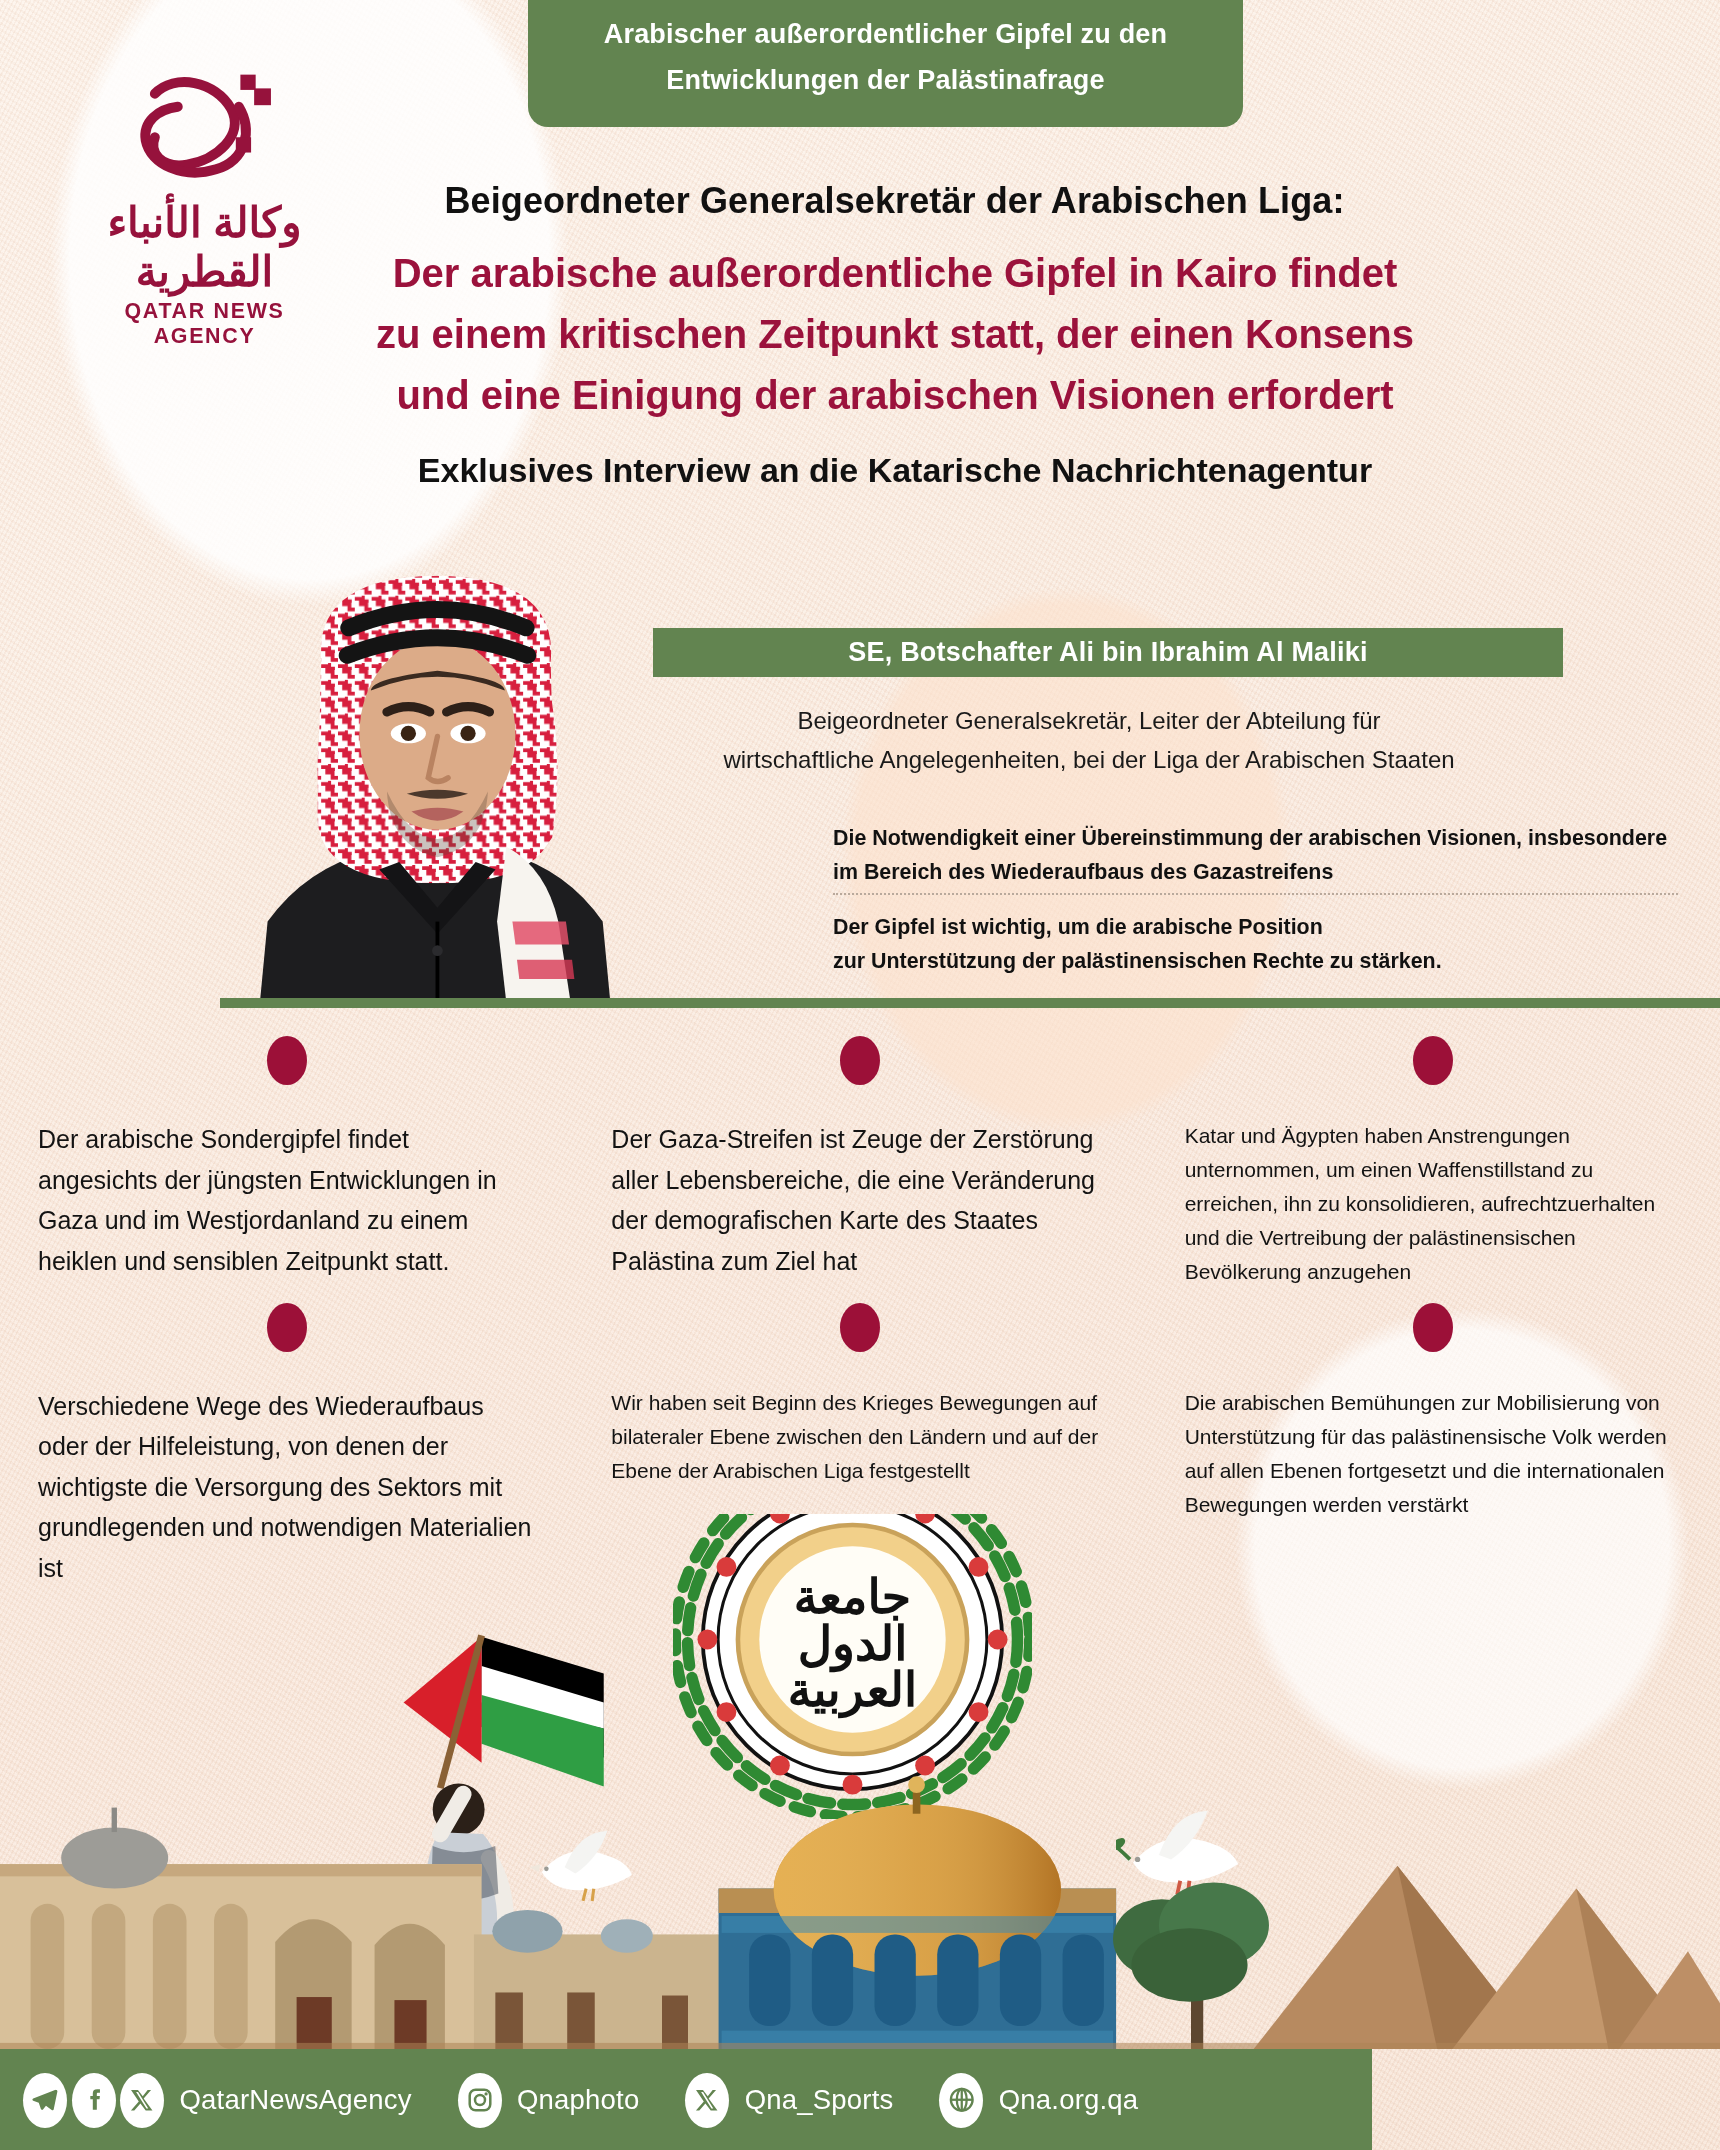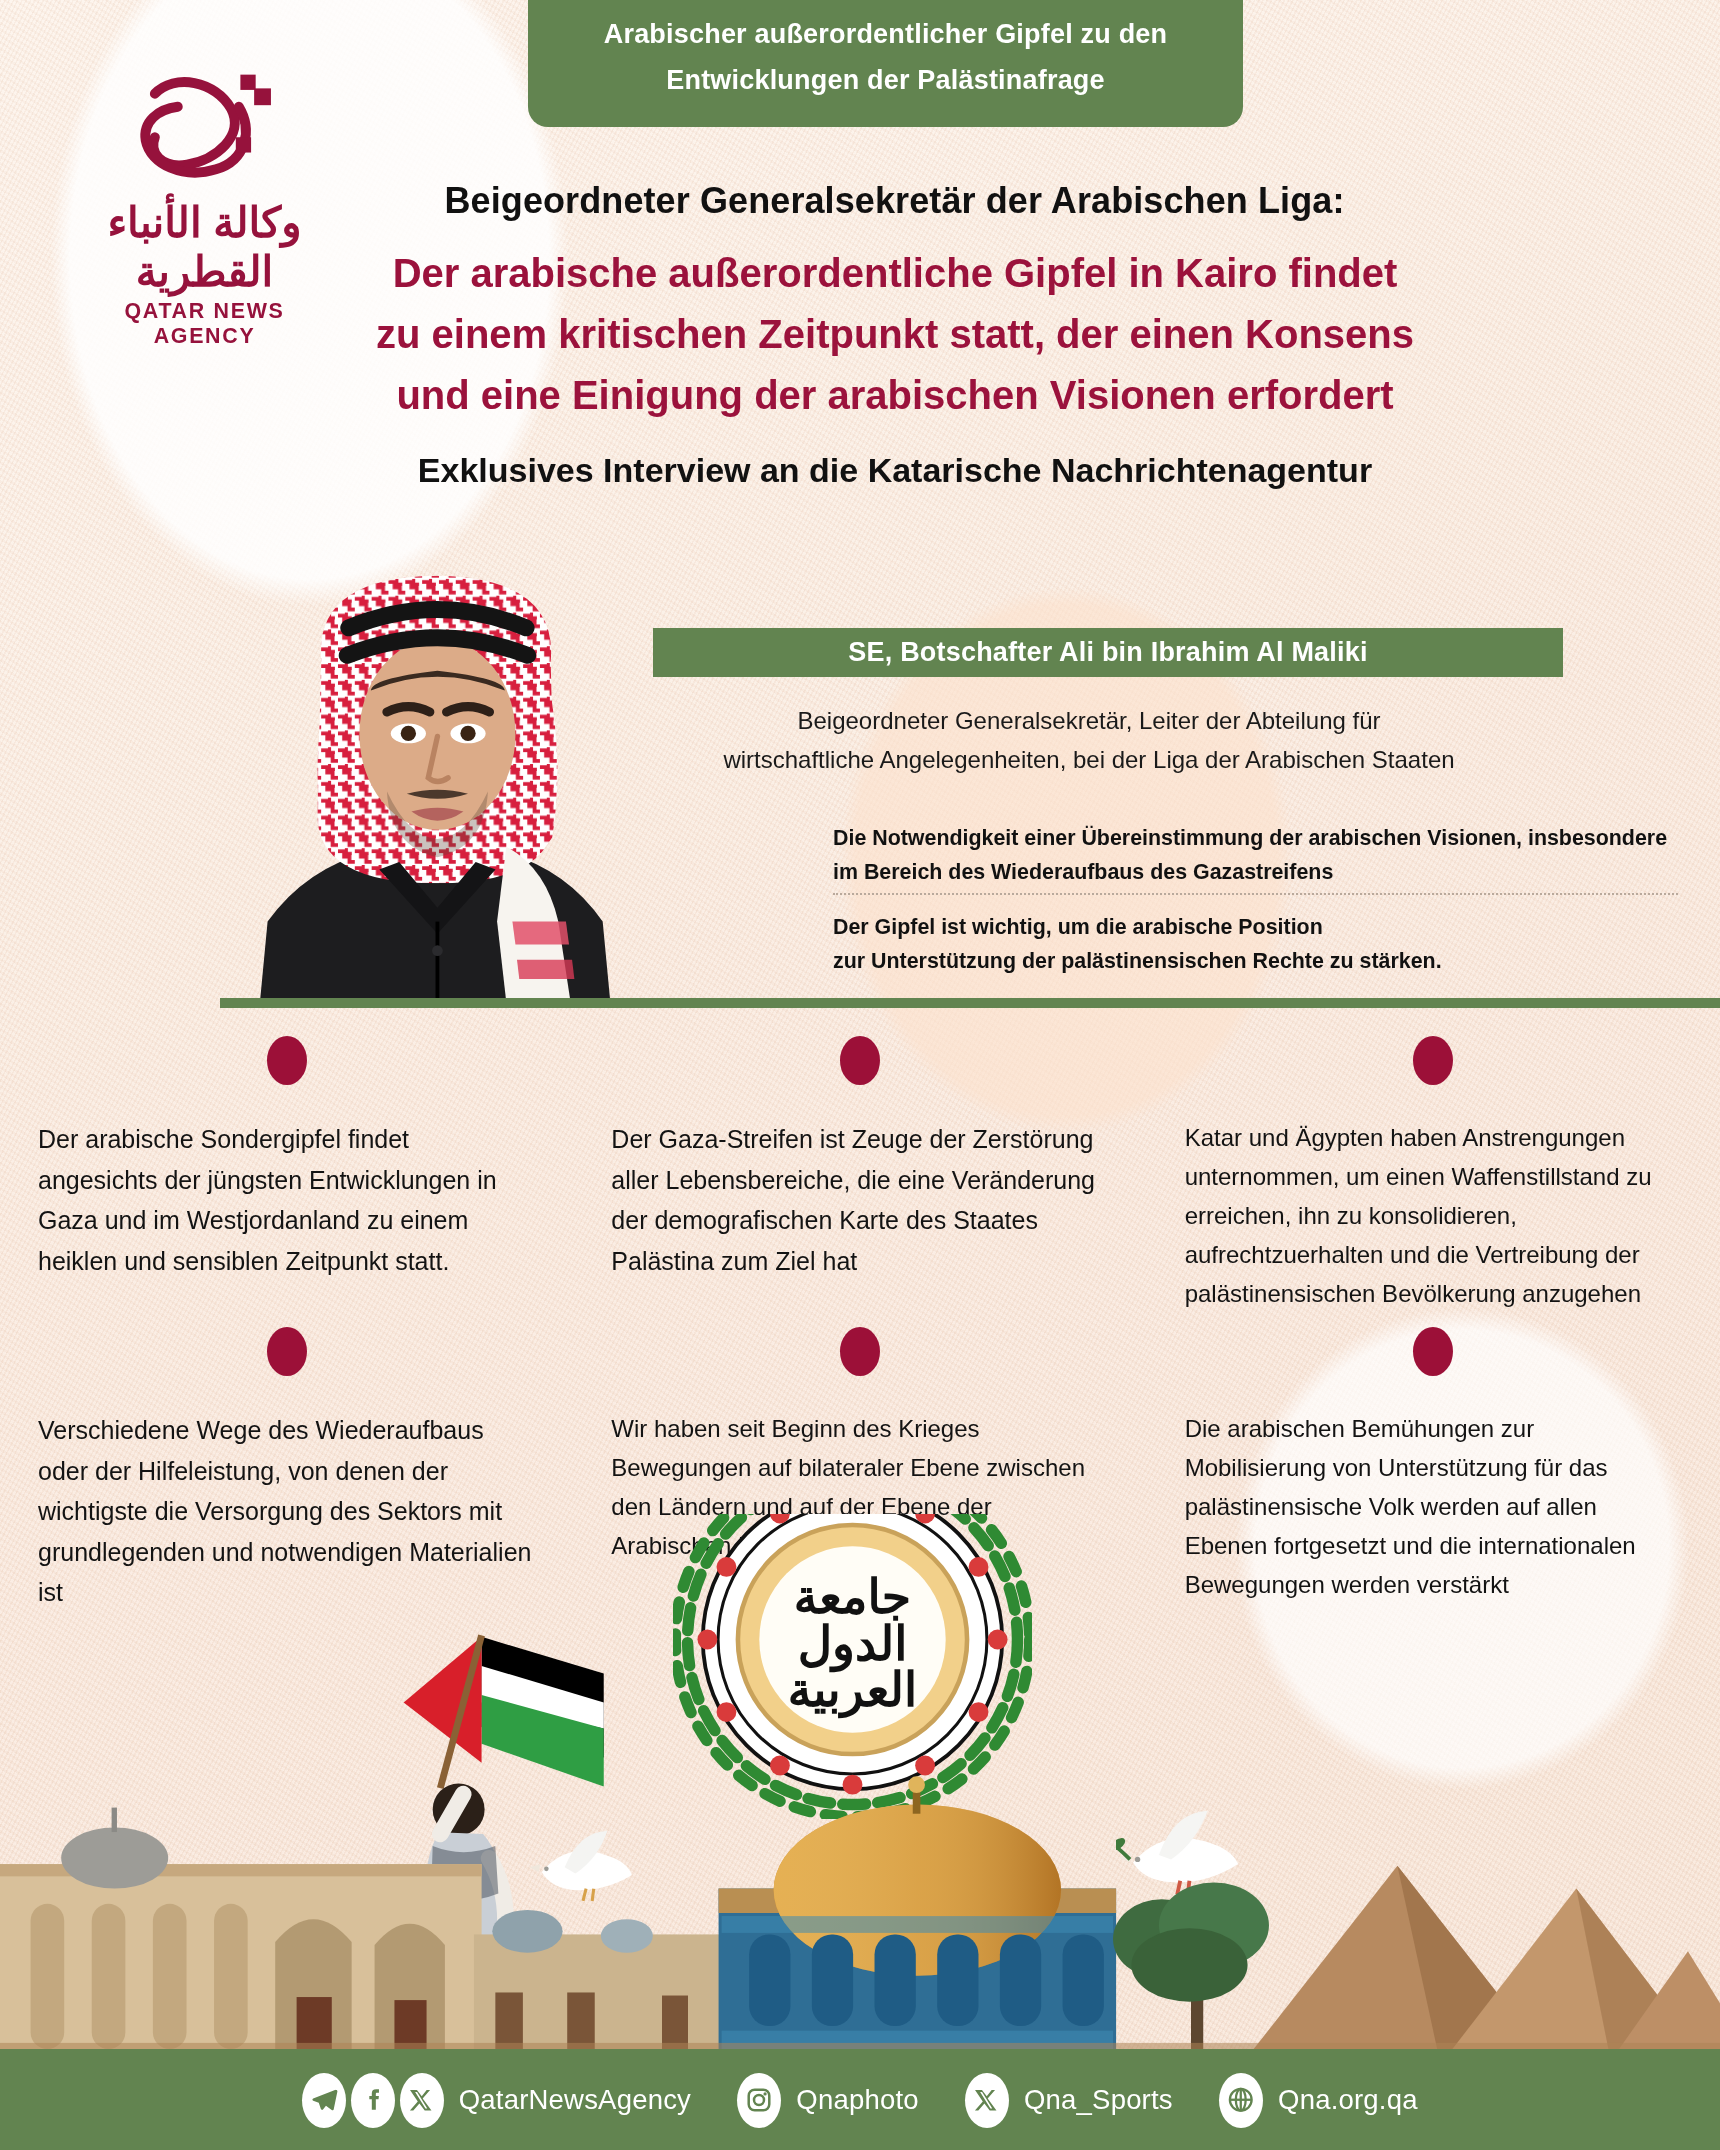--- a/index.html
+++ b/index.html
@@ -80,35 +80,35 @@
   
   .grid{position:absolute;left:0;top:1036px;width:1720px;}
   .grid-row{display:flex;}
   .cell{flex:1 1 0;text-align:left;padding:0 38px;box-sizing:border-box;}
   .dot{
     width:40px;height:49px;border-radius:50%;
     background:#9c1038;margin:0 auto 34px;
   }
   .cell p{margin:0;color:#131313;line-height:1.62;}
   .cell.big p{font-size:25px;}
-  .cell.small p{font-size:24px;}
+  .cell.small p{font-size:21px;}
   .row2{margin-top:13.8px;}
 
   
   .scenery{position:absolute;left:0;bottom:102px;width:1720px;height:535px;overflow:hidden;}
   .arab-league{position:absolute;left:673px;top:-54px;width:359px;height:359px;}
   .flag-person{position:absolute;left:367px;top:115px;width:252px;height:367px;}
   .dove1{position:absolute;left:528px;top:306px;width:107px;height:84px;}
   .dove2{position:absolute;left:1116px;top:283px;width:130px;height:99px;}
   .skyline{position:absolute;left:0;bottom:0;width:1720px;height:275px;}
 
   
   .footer{
-    position:absolute;left:0;bottom:0;width:1720px;height:102px;background:#628450;
-    display:flex;align-items:center;justify-content:center;
+    position:absolute;left:0;bottom:0;width:1372px;height:102px;background:#628450;
+    display:flex;align-items:center;justify-content:flex-start;
   }
   .soc-group{display:flex;align-items:center;margin:0 23px;}
   .soc-icons{display:flex;align-items:center;}
   .ic{
     width:44px;height:55px;border-radius:50%;background:#ffffff;
     display:flex;align-items:center;justify-content:center;margin-right:4.6px;
   }
   .ic svg{display:block;}
   .handle{color:#ffffff;font-size:27.5px;margin-left:10.7px;letter-spacing:0.2px;}
 </style>

